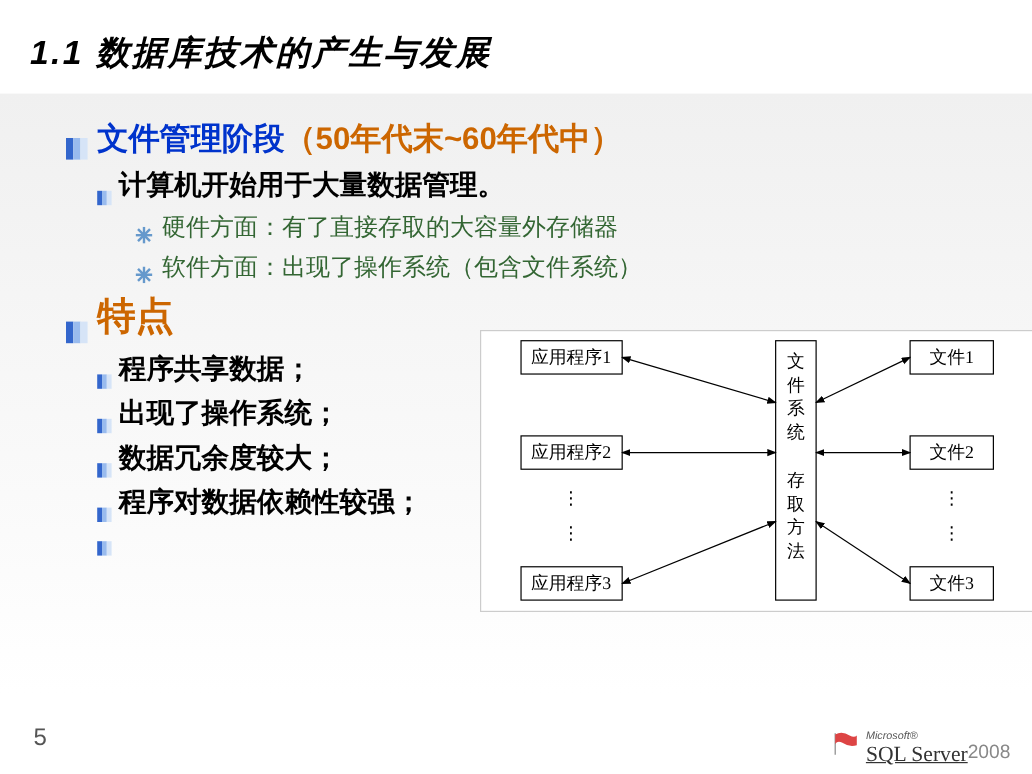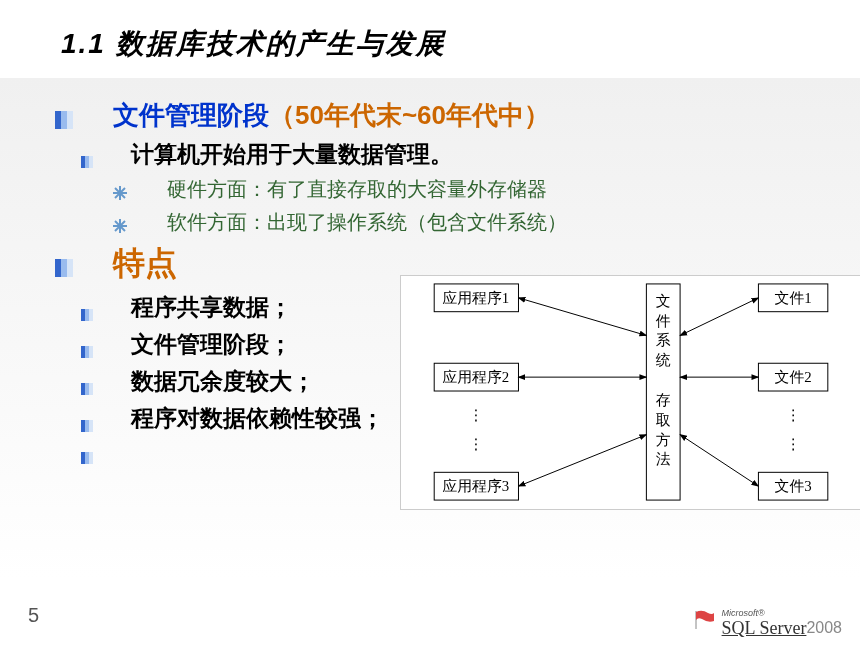--- a/index.html
+++ b/index.html
@@ -6,35 +6,34 @@
     body {
       width: 860px;
       height: 645px;
       background: #fff;
       font-family: "Microsoft YaHei", "SimSun", sans-serif;
       position: relative;
       overflow: hidden;
     }
     .title-area {
       padding: 25px 25px 15px 25px;
-      margin-left: 36px;
     }
     .title {
       font-size: 28px;
       font-weight: bold;
       font-style: italic;
       color: #000;
       letter-spacing: 2px;
     }
     .content-area {
       background: linear-gradient(to bottom, #f0f0f0 0%, #ffffff 100%);
       padding: 20px 0 0 55px;
       min-height: 500px;
     }
-    .row { display: flex; align-items: center; margin-bottom: 6px; gap: 32px; }
+    .row { display: flex; align-items: flex-end; margin-bottom: 6px; }
     .bullet-l1 {
       width: 18px; height: 18px; margin-top: 8px; margin-right: 8px;
       flex-shrink: 0;
     }
     .bullet-l1 .b1 { width:6px; height:18px; background:#3366cc; display:inline-block; }
     .bullet-l1 .b2 { width:6px; height:18px; background:#99bbee; display:inline-block; }
     .bullet-l1 .b3 { width:6px; height:18px; background:#d6e4f7; display:inline-block; }
     .txt-l1 { font-size: 26px; font-weight: bold; color: #0033cc; }
     .txt-l1 .sub { color: #cc6600; font-weight: bold; }
     .txt-l1b { font-size: 32px; font-weight: bold; color: #cc6600; }
@@ -150,21 +149,21 @@
     <span class="bullet-l1"><span class="b1"></span><span class="b2"></span><span class="b3"></span></span>
     <span class="txt-l1b">特点</span>
   </div>
 
   <div class="row indent-l2">
     <span class="bullet-l2"><span class="b1"></span><span class="b2"></span><span class="b3"></span></span>
     <span class="txt-l2">程序共享数据；</span>
   </div>
   <div class="row indent-l2">
     <span class="bullet-l2"><span class="b1"></span><span class="b2"></span><span class="b3"></span></span>
-    <span class="txt-l2">文件管理阶段；</span>
+    <span class="txt-l2">出现了操作系统；</span>
   </div>
   <div class="row indent-l2">
     <span class="bullet-l2"><span class="b1"></span><span class="b2"></span><span class="b3"></span></span>
     <span class="txt-l2">数据冗余度较大；</span>
   </div>
   <div class="row indent-l2">
     <span class="bullet-l2"><span class="b1"></span><span class="b2"></span><span class="b3"></span></span>
     <span class="txt-l2">程序对数据依赖性较强；</span>
   </div>
   <div class="row indent-l2">

